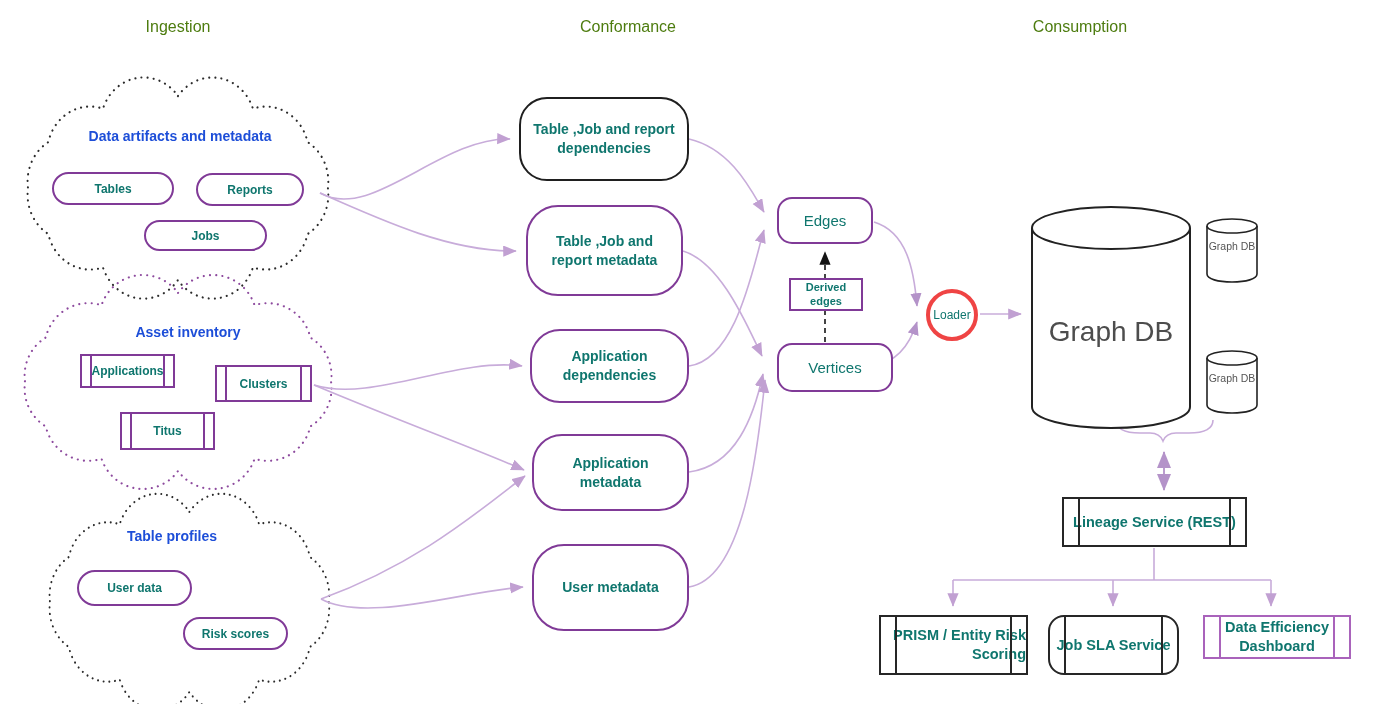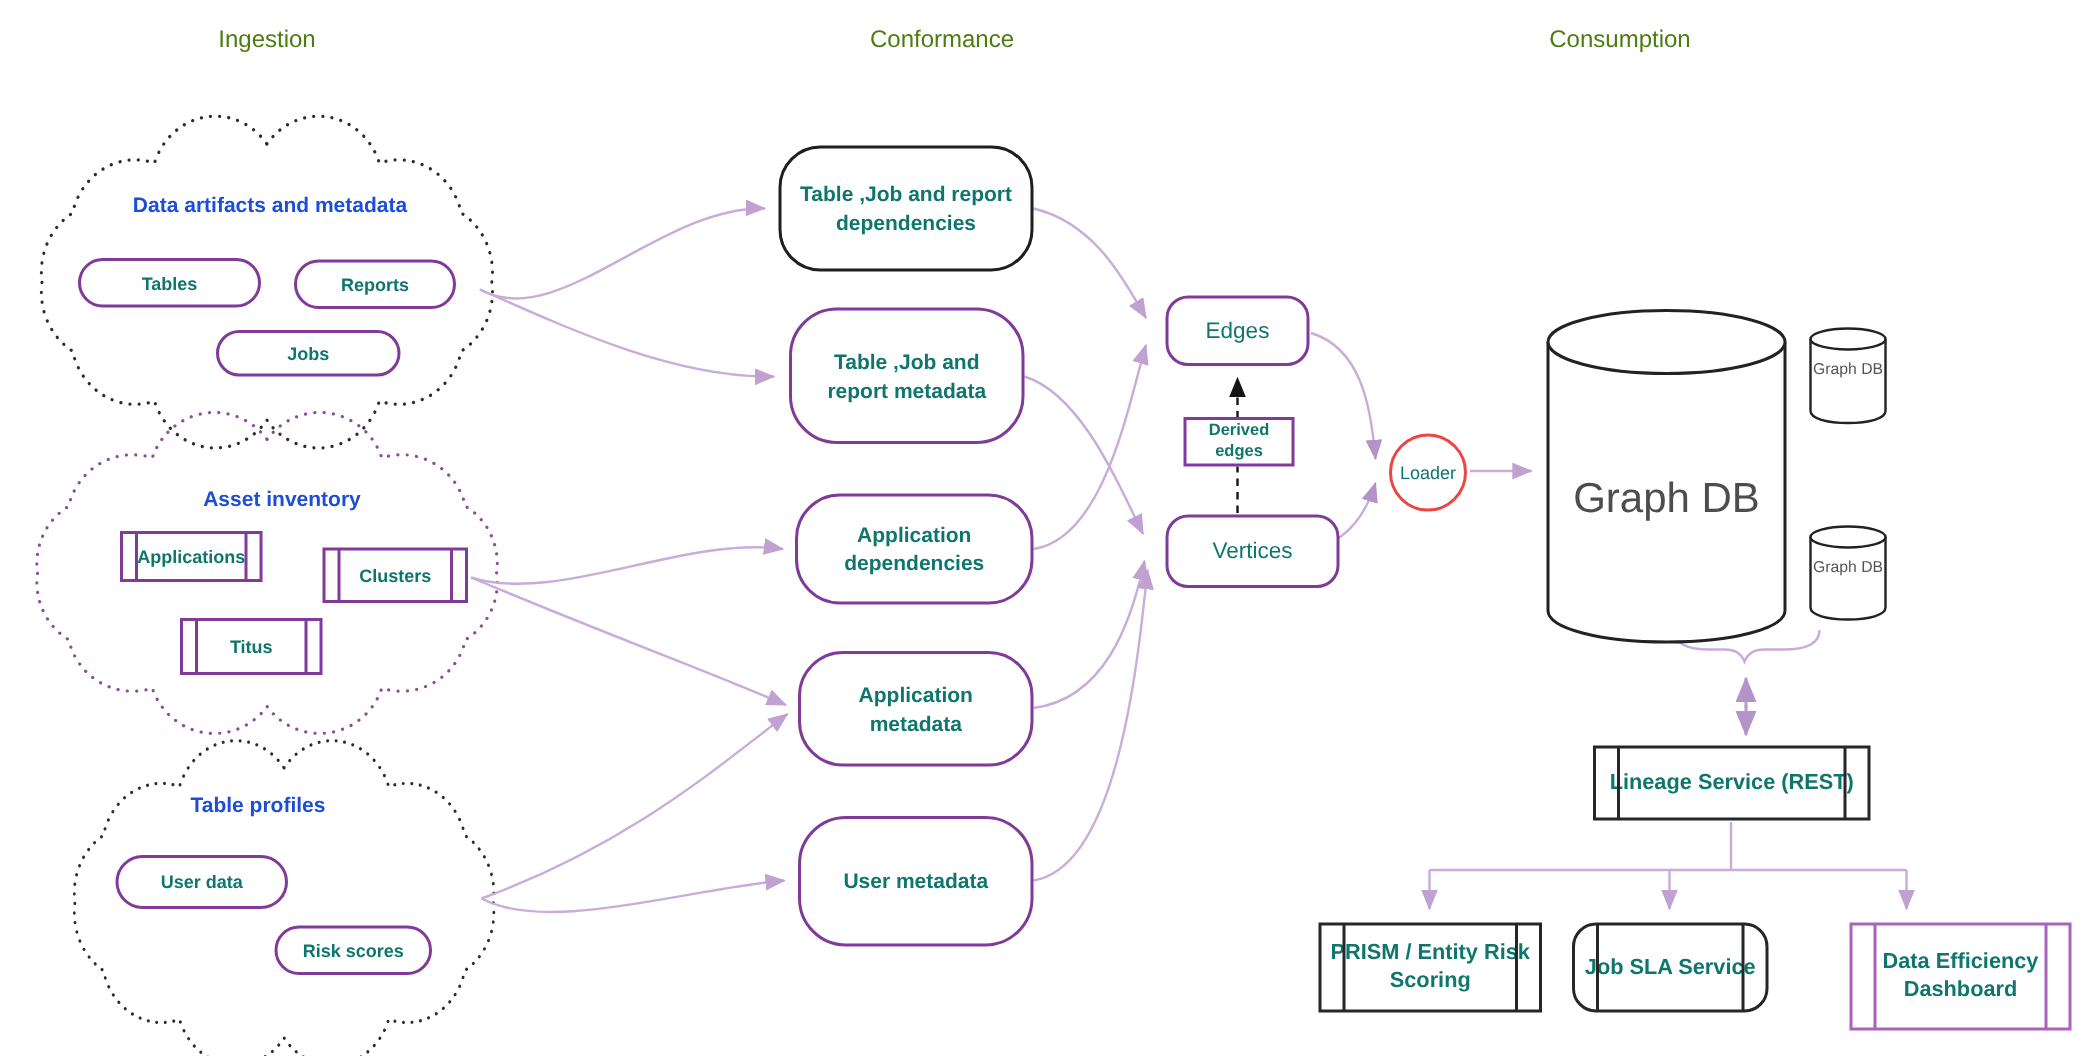--- a/index.html
+++ b/index.html
@@ -13,21 +13,21 @@
   .oval{border:2px solid #803a97;border-radius:999px;font-weight:bold;font-size:12px;}
   .proc{border:2px solid #803a97;font-weight:bold;font-size:12px;--bc:#803a97;--inset:8px;}
   .proc::before,.proc::after{content:"";position:absolute;top:-1px;bottom:-1px;width:0;
         border-left:2px solid var(--bc);}
   .proc::before{left:var(--inset);}
   .proc::after{right:var(--inset);}
   .rnode{border:2px solid #803a97;border-radius:28px;font-weight:bold;font-size:14px;line-height:1.35;padding:4px 10px;}
   .rnode.black{border-color:#1f1f1f;}
   .pill{border:2px solid #803a97;border-radius:15px;font-size:15px;}
   .tag{border:2px solid #803a97;font-weight:bold;font-size:11px;line-height:1.25;}
-  .circle{border:2px solid #ef4444;border-radius:50%;font-size:12px;}
+  .circle{border:4px solid #ef4444;border-radius:50%;font-size:12px;}
   .bigrect{border:2px solid #262626;font-weight:bold;font-size:14.5px;line-height:1.3;
         --bc:#262626;--inset:14px;}
   .bigrect::before,.bigrect::after{content:"";position:absolute;top:-1px;bottom:-1px;width:0;
         border-left:2px solid var(--bc);}
   .bigrect::before{left:var(--inset);}
   .bigrect::after{right:var(--inset);}
   .bigrect.purple{border-color:#a963bb;--bc:#a963bb;}
   .dblabel{position:absolute;text-align:center;color:#4d4d4d;}
 </style>
 </head>
@@ -126,15 +126,15 @@
 <div class="node tag" style="left:789px;top:278px;width:74px;height:33px;">Derived edges</div>
 
 <div class="node circle" style="left:926px;top:289px;width:52px;height:52px;">Loader</div>
 
 <div class="dblabel" style="left:1034px;top:316px;width:154px;font-size:28px;">Graph DB</div>
 <div class="dblabel" style="left:1207px;top:240px;width:50px;font-size:10.5px;line-height:1.3;color:#555;">Graph DB</div>
 <div class="dblabel" style="left:1207px;top:372px;width:50px;font-size:10.5px;line-height:1.3;color:#555;">Graph DB</div>
 
 <div class="node bigrect" style="left:1062px;top:497px;width:185px;height:50px;">Lineage Service (REST)</div>
 
-<div class="node bigrect" style="left:879px;top:615px;width:149px;height:60px;">PRISM / Entity Risk Scoring</div>
+<div class="node bigrect" style="left:879px;top:615px;width:149px;height:60px;text-align:right;">PRISM / Entity Risk Scoring</div>
 <div class="node bigrect" style="left:1048px;top:615px;width:131px;height:60px;border-radius:16px;">Job SLA Service</div>
-<div class="node bigrect purple" style="left:1233px;top:615px;width:148px;height:72px;">Data Efficiency Dashboard</div>
+<div class="node bigrect purple" style="left:1203px;top:615px;width:148px;height:44px;">Data Efficiency Dashboard</div>
 
 </body></html>

